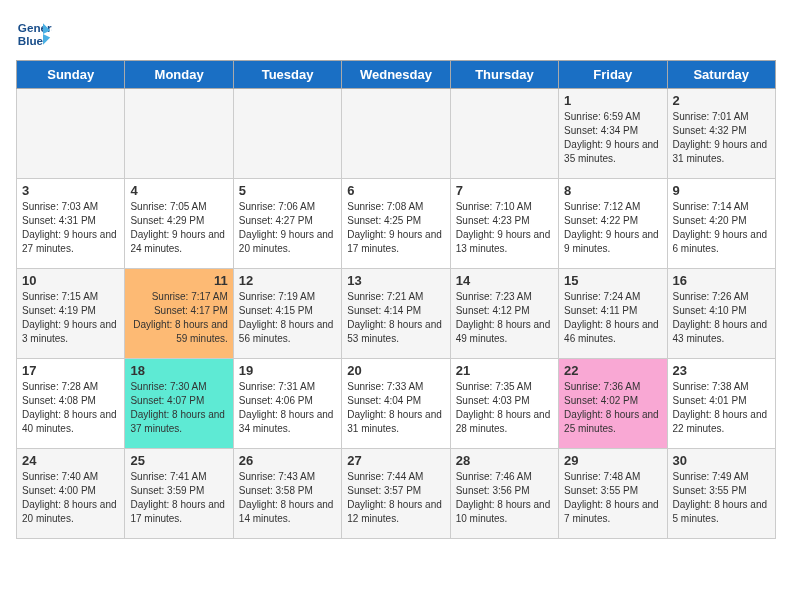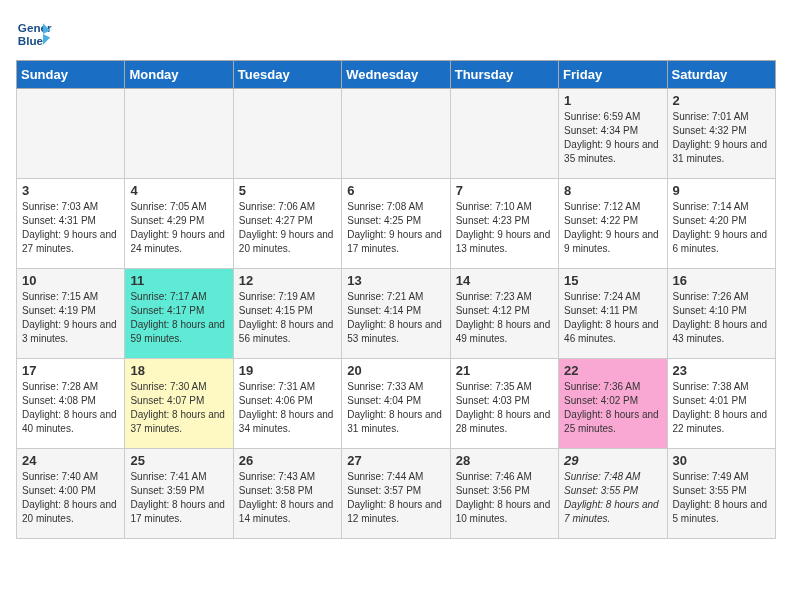--- a/index.html
+++ b/index.html
@@ -71,21 +71,21 @@
       display: block;
       margin-bottom: 2px;
     }
     .day-info {
       font-size: 10px;
       line-height: 1.4;
       color: #333;
     }
     tr:nth-child(odd) td { background-color: #f5f5f5; }
     tr:nth-child(even) td { background-color: #ffffff; }
-    th { background-color: #1a6fc4 !important; }
+    th { background-color: #1a6fc4 !important; text-align: center; }
     td.empty { background-color: inherit; }
   </style>
 </head>
 <body>
 
 <div class="header-section">
   <div class="logo">
     <svg class="logo-icon" viewBox="0 0 40 40">
       <text x="2" y="18" font-size="13" font-weight="bold" fill="#1a4e8a">General</text>
       <text x="2" y="32" font-size="13" font-weight="bold" fill="#1a4e8a">Blue</text>
@@ -174,21 +174,21 @@
 Daylight: 9 hours and 6 minutes.</div>
         </td>
       </tr>
       <tr>
         <td class="filled" style="background-color: rgb(245, 245, 245);">
           <span class="day-number">10</span>
           <div class="day-info">Sunrise: 7:15 AM
 Sunset: 4:19 PM
 Daylight: 9 hours and 3 minutes.</div>
         </td>
-        <td class="filled" style="background-color: #5eead4;">
+        <td class="filled" style="background-color: #fdba74; text-align: right;">
           <span class="day-number">11</span>
           <div class="day-info">Sunrise: 7:17 AM
 Sunset: 4:17 PM
 Daylight: 8 hours and 59 minutes.</div>
         </td>
         <td class="filled" style="background-color: rgb(245, 245, 245);">
           <span class="day-number">12</span>
           <div class="day-info">Sunrise: 7:19 AM
 Sunset: 4:15 PM
 Daylight: 8 hours and 56 minutes.</div>
@@ -218,21 +218,21 @@
 Daylight: 8 hours and 43 minutes.</div>
         </td>
       </tr>
       <tr>
         <td class="filled" style="background-color: rgb(255, 255, 255);">
           <span class="day-number">17</span>
           <div class="day-info">Sunrise: 7:28 AM
 Sunset: 4:08 PM
 Daylight: 8 hours and 40 minutes.</div>
         </td>
-        <td class="filled" style="background-color: #fef9c3;">
+        <td class="filled" style="background-color: #5eead4;">
           <span class="day-number">18</span>
           <div class="day-info">Sunrise: 7:30 AM
 Sunset: 4:07 PM
 Daylight: 8 hours and 37 minutes.</div>
         </td>
         <td class="filled" style="background-color: rgb(255, 255, 255);">
           <span class="day-number">19</span>
           <div class="day-info">Sunrise: 7:31 AM
 Sunset: 4:06 PM
 Daylight: 8 hours and 34 minutes.</div>
@@ -286,21 +286,21 @@
           <div class="day-info">Sunrise: 7:44 AM
 Sunset: 3:57 PM
 Daylight: 8 hours and 12 minutes.</div>
         </td>
         <td class="filled" style="background-color: rgb(245, 245, 245);">
           <span class="day-number">28</span>
           <div class="day-info">Sunrise: 7:46 AM
 Sunset: 3:56 PM
 Daylight: 8 hours and 10 minutes.</div>
         </td>
-        <td class="filled" style="background-color: rgb(245, 245, 245); font-style: italic;">
+        <td class="filled" style="background-color: rgb(245, 245, 245);">
           <span class="day-number">29</span>
           <div class="day-info">Sunrise: 7:48 AM
 Sunset: 3:55 PM
 Daylight: 8 hours and 7 minutes.</div>
         </td>
         <td class="filled" style="background-color: rgb(245, 245, 245);">
           <span class="day-number">30</span>
           <div class="day-info">Sunrise: 7:49 AM
 Sunset: 3:55 PM
 Daylight: 8 hours and 5 minutes.</div>

